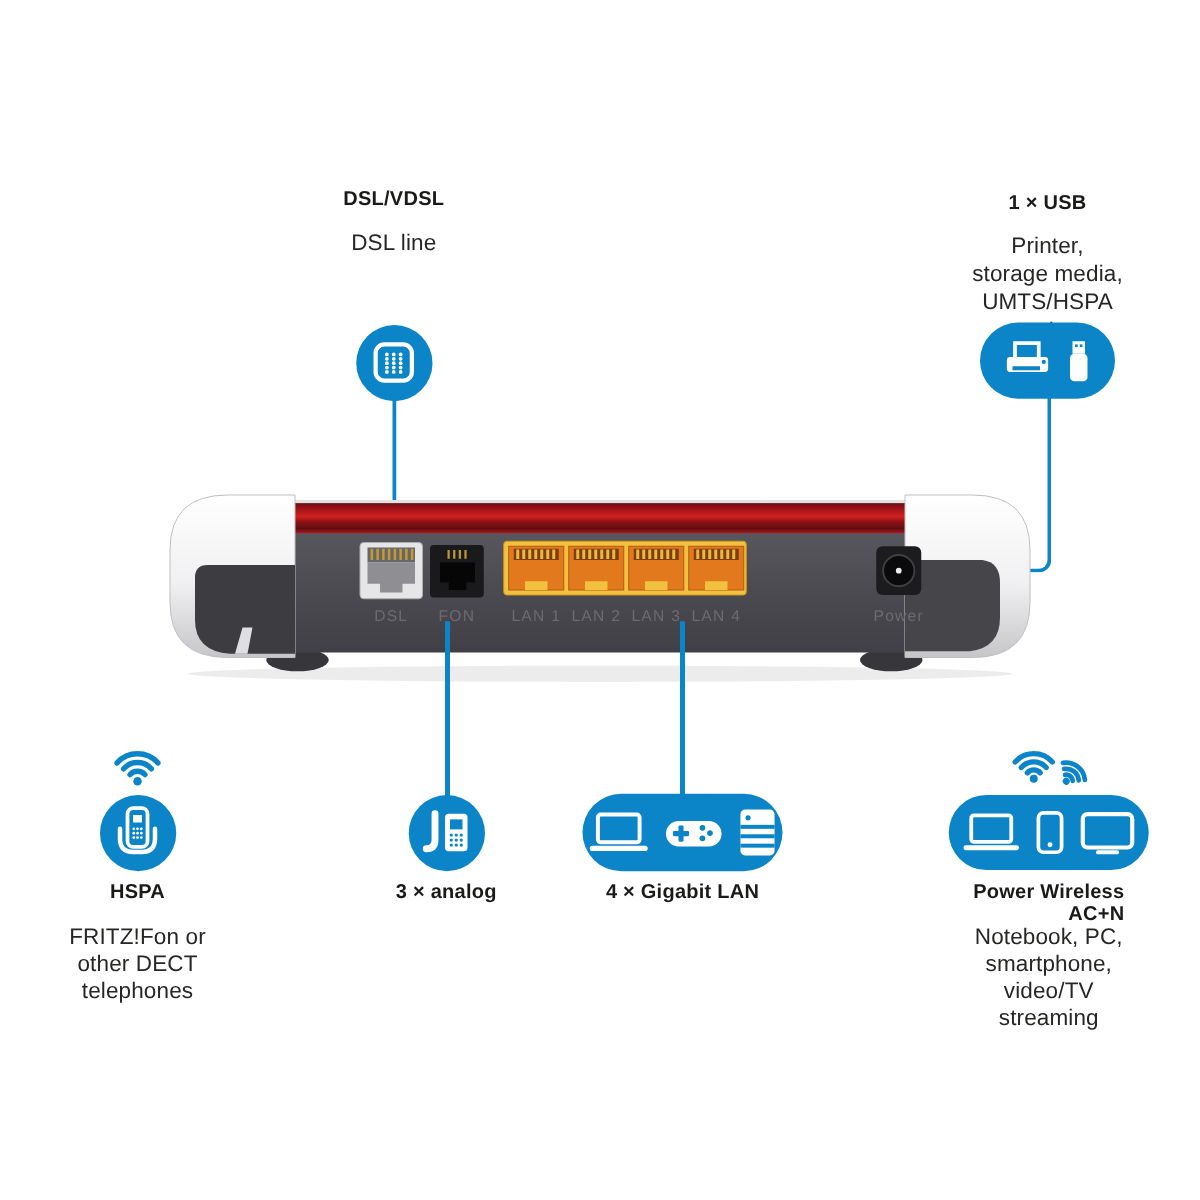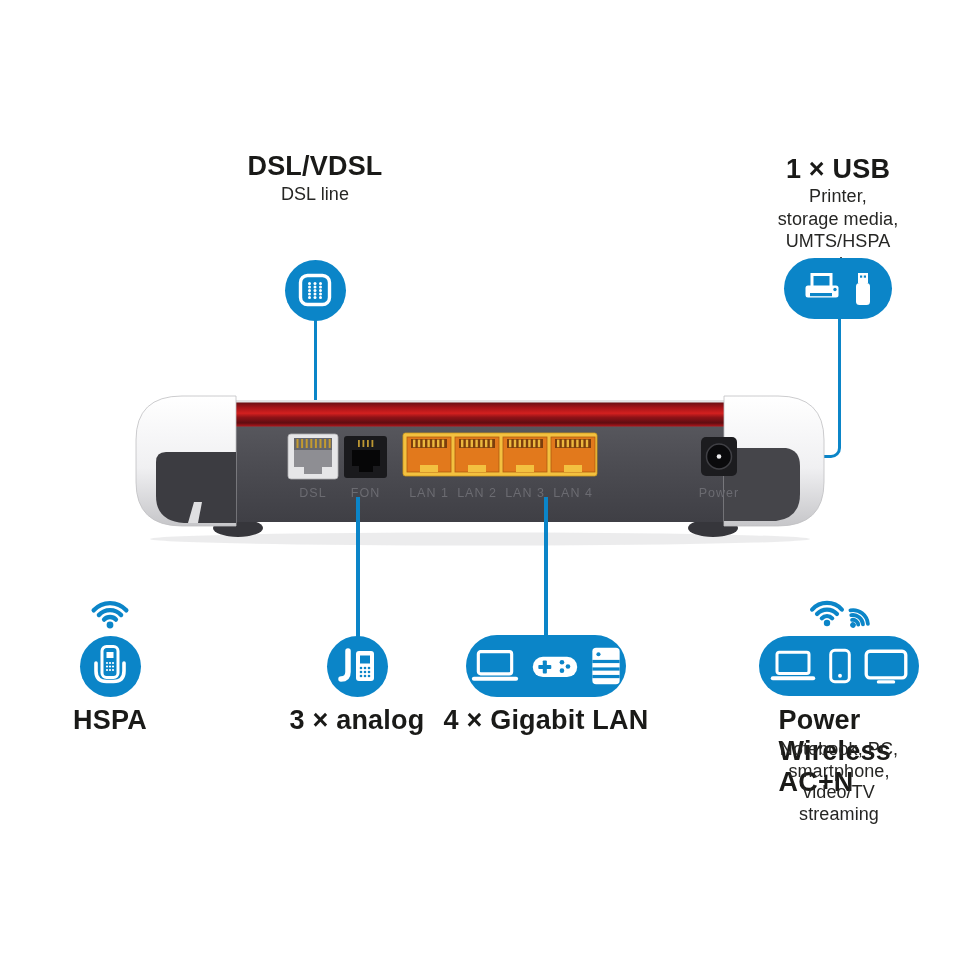--- a/index.html
+++ b/index.html
@@ -1,19 +1,19 @@
 <!DOCTYPE html>
 <html><head>
 <meta charset="utf-8">
 <style>
   html,body{margin:0;padding:0;background:#ffffff;}
   #stage{position:relative;width:960px;height:960px;background:#ffffff;overflow:hidden;
          font-family:"Liberation Sans", sans-serif;color:#1c1c1a;}
-  .callout-title{position:absolute;transform:translateX(-50%);text-align:left;
-         font-size:27px;font-weight:700;color:#1a1a18;letter-spacing:.2px;white-space:pre-wrap;}
+  .callout-title{position:absolute;transform:translateX(-50%);text-align:right;
+         font-size:16px;font-weight:700;color:#1a1a18;letter-spacing:.2px;white-space:pre-wrap;}
   .callout-desc{position:absolute;transform:translateX(-50%);text-align:center;
          font-size:18px;line-height:21.5px;color:#262624;white-space:pre-line;letter-spacing:.1px;}
   .blue-circle{position:absolute;width:61px;height:61px;border-radius:50%;background:#0b85c8;
          display:flex;align-items:center;justify-content:center;}
   .blue-pill{position:absolute;background:#0b85c8;display:flex;align-items:center;justify-content:center;}
   .pill-usb{left:784px;top:258px;width:108px;height:61px;border-radius:31px;gap:8px;}
   .pill-lan{left:466px;top:635px;width:160px;height:62px;border-radius:31px;gap:10px;}
   .pill-wifi{left:759px;top:636px;width:160px;height:60px;border-radius:30px;gap:10px;}
   .line-v{position:absolute;width:3.5px;background:#0b85c8;}
   .line-elbow{position:absolute;left:820px;top:318px;width:18px;height:137px;
@@ -197,20 +197,23 @@
         <circle cx="20" cy="23.5" r="1.1"></circle>
           <circle cx="23" cy="23.5" r="1.1"></circle>
           <circle cx="26" cy="23.5" r="1.1"></circle>
         <circle cx="20" cy="27" r="1.1"></circle>
           <circle cx="23" cy="27" r="1.1"></circle>
           <circle cx="26" cy="27" r="1.1"></circle>
       </g>
     </svg>
   </div>
   <div class="callout-title" style="left:110px;top:705px">HSPA</div>
+  <div class="callout-desc" style="left:110px;top:739px">FRITZ!Fon or
+other DECT
+telephones</div>
 
   <div class="blue-circle" style="left:326.5px;top:635.5px">
     <svg width="44" height="40" viewBox="0 0 44 40">
       <path d="M13,5 L13,26 Q13,33 6,33" stroke="#fff" stroke-width="5.5" fill="none" stroke-linecap="round"></path>
       <rect x="21" y="5" width="18" height="30" rx="3" fill="#fff"></rect>
       <rect x="25" y="9.5" width="10" height="8" fill="#0b85c8"></rect>
       <g fill="#0b85c8">
         <circle cx="26" cy="22" r="1.3"></circle>
           <circle cx="30" cy="22" r="1.3"></circle>
           <circle cx="34" cy="22" r="1.3"></circle>

